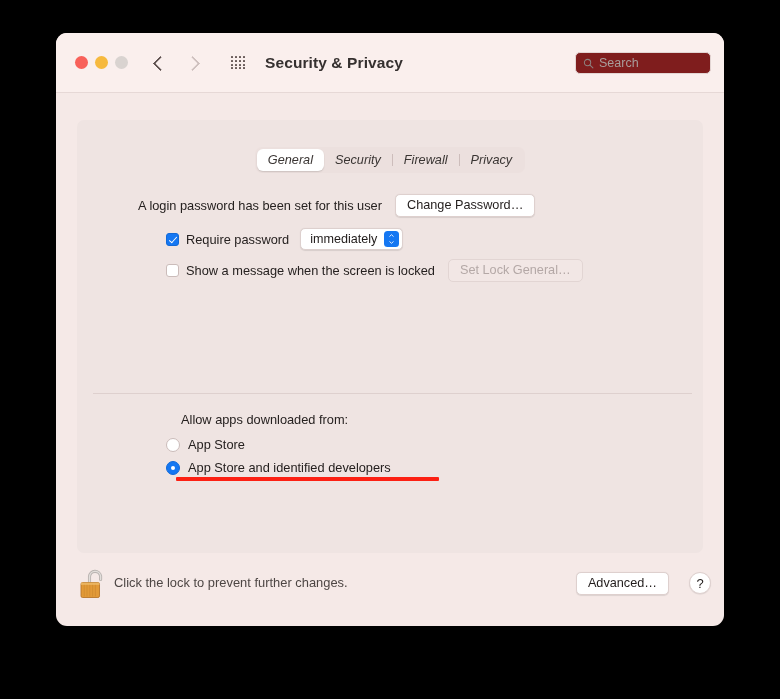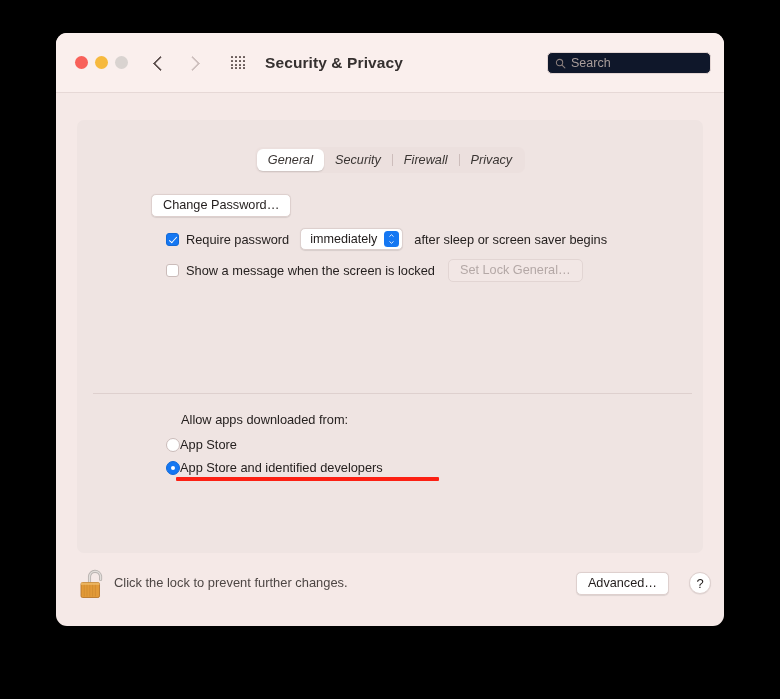--- a/index.html
+++ b/index.html
@@ -93,23 +93,23 @@
     font-size: 15.5px;
     font-weight: bold;
     color: #35302f;
     letter-spacing: 0.1px;
   }
 
   #search-field {
     position: absolute;
     right: 13px;
     top: 19px;
-    width: 164px;
+    width: 136px;
     height: 22px;
-    background: #0f172a;
+    background: #7f1d1d;
     border: 1px solid #e3d5d3;
     border-radius: 5px;
     display: flex;
     align-items: center;
     padding: 0 7px;
     box-sizing: border-box;
   }
   #search-icon {
     width: 11px; height: 11px;
     margin-right: 5px;
@@ -320,21 +320,21 @@
     border: 1px solid #1169d8;
   }
   .radio.on::after {
     content: "";
     position: absolute;
     left: 4px; top: 4px;
     width: 4px; height: 4px;
     border-radius: 50%;
     background: #ffffff;
   }
-  .radio-label { }
+  .radio-label { margin-left: 8px; }
 
   
   #annotation-underline {
     position: absolute;
     left: 99px;
     top: 357px;
     width: 263px;
     height: 4px;
     background: #fc2013;
     border-radius: 1px;
@@ -428,38 +428,38 @@
         <circle cx="6.6" cy="6.6" r="4.6" fill="none" stroke="#8d807e" stroke-width="1.5"></circle>
         <line x1="10.2" y1="10.2" x2="14.4" y2="14.4" stroke="#8d807e" stroke-width="1.5" stroke-linecap="round"></line>
       </svg>
       <span id="search-placeholder">Search</span>
     </div>
   </div>
 
   <div id="panel">
 
     <div id="row-password">
+      <span class="body-text">A login password has been set for this user</span>
       <button class="btn" id="btn-change-password">Change Password…</button>
     </div>
 
     <div id="row-require">
       <span class="checkbox checked"></span>
       <span class="body-text cb-label">Require password</span>
       <div id="dropdown-require">
         <span id="dropdown-value">immediately</span>
         <span id="dropdown-stepper">
           <svg class="stepchev" viewBox="0 0 10 6">
             <polyline points="1.5,4.6 5,1.4 8.5,4.6" fill="none" stroke="#ffffff" stroke-width="1.7" stroke-linecap="round" stroke-linejoin="round"></polyline>
           </svg>
           <svg class="stepchev" viewBox="0 0 10 6">
             <polyline points="1.5,1.4 5,4.6 8.5,1.4" fill="none" stroke="#ffffff" stroke-width="1.7" stroke-linecap="round" stroke-linejoin="round"></polyline>
           </svg>
         </span>
       </div>
-      <span class="body-text trailing">after sleep or screen saver begins</span>
     </div>
 
     <div id="row-lockmsg">
       <span class="checkbox unchecked"></span>
       <span class="body-text cb-label">Show a message when the screen is locked</span>
       <button class="btn disabled" id="btn-lock-message">Set Lock General…</button>
     </div>
 
     <div id="divider"></div>
 

